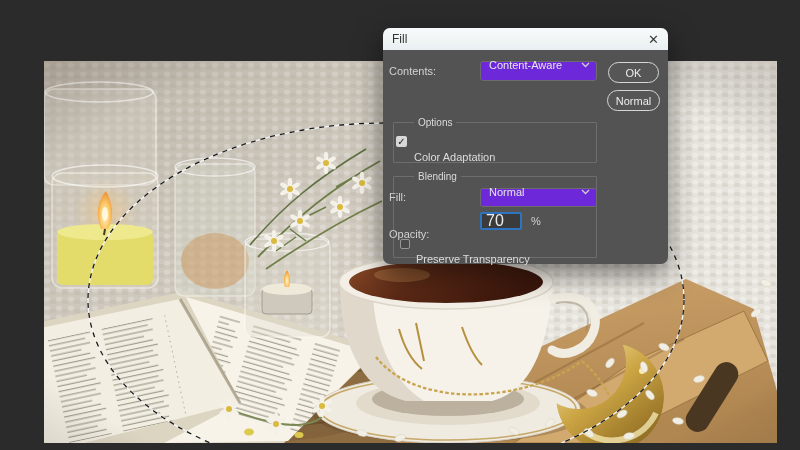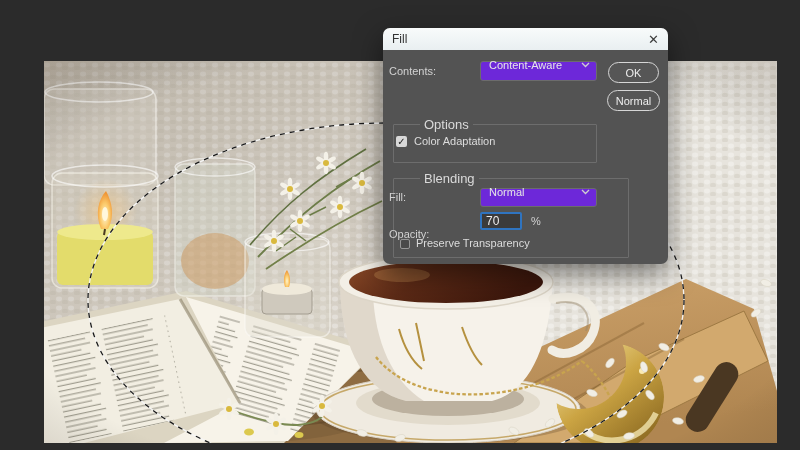--- a/index.html
+++ b/index.html
@@ -15,27 +15,27 @@
   .titlebar{position:absolute;left:0;top:0;right:0;height:22px;background:linear-gradient(#f8fbfb,#e9eff1);
             border-radius:7px 7px 0 0;display:flex;align-items:center;justify-content:space-between;
             padding:0 9px;box-sizing:border-box;color:#333;font-size:12px;}
   .close-x{color:#3c3c3c;font-size:13px;line-height:13px;cursor:default;}
   .lbl{position:absolute;text-align:left;color:#d2d2d2;}
   .dropdown{position:absolute;background:#6d28d9;border:1px solid #6c6c6c;border-radius:3px;color:#e6e6e6;
             display:flex;align-items:center;justify-content:space-between;padding:0 6px 12px 8px;box-sizing:border-box;}
   .pillbtn{position:absolute;border:1.5px solid #d6d6d6;border-radius:11px;background:#565656;color:#ededed;
            display:flex;align-items:center;justify-content:center;box-sizing:border-box;}
   fieldset{position:absolute;margin:0;padding:0;border:1px solid #6d6d6d;border-radius:1px;box-sizing:border-box;}
-  legend{font-size:13px;color:#dadada;margin-left:26px;padding:0 4px;}
+  legend{font-size:10px;color:#dadada;margin-left:20px;padding:0 4px;}
   .cb{position:absolute;width:11px;height:11px;border-radius:2px;box-sizing:border-box;}
   .cb.checked{background:#d8d8d8;color:#1d1d1d;font-size:10px;font-weight:bold;line-height:11px;text-align:center;}
   .cb.unchecked{background:#4a4a4a;border:1px solid #979797;}
-  .cb-label{position:absolute;color:#dcdcdc;}
+  .cb-label{position:absolute;color:#dcdcdc;margin-top:16px;}
   .opacity-input{position:absolute;left:97px;top:184px;width:42px;height:18px;background:#3b3b3b;
-                 border:2px solid #2f74c0;border-radius:2px;color:#ececec;font-size:12px;padding:0 4px;
+                 border:2px solid #2f74c0;border-radius:2px;color:#ececec;font-size:16px;padding:0 4px;
                  box-sizing:border-box;font-family:"Liberation Sans",sans-serif;}
   .chev{flex:0 0 auto;}
 </style>
 </head>
 <body>
 
 <div class="stage">
 
   <div class="photo">
     <svg width="733" height="382" viewBox="0 0 733 382">
@@ -269,21 +269,21 @@
     <div class="pillbtn" style="left:224px;top:62px;width:53px;height:21px;">Normal</div>
 
     <fieldset style="left:10px;top:89px;width:204px;height:46px;">
       <legend>Options</legend>
     </fieldset>
     <div class="cb checked" style="left:13px;top:108px;">
       <span>✓</span>
     </div>
     <div class="cb-label" style="left:31px;top:107px;">Color Adaptation</div>
 
-    <fieldset style="left:10px;top:143px;width:236px;height:87px;">
+    <fieldset style="left:10px;top:143px;width:204px;height:87px;">
       <legend>Blending</legend>
     </fieldset>
     <div class="lbl" style="left:6px;top:163px;width:84px;">Fill:</div>
     <div class="dropdown" style="left:97px;top:160px;width:117px;height:19px;gap:11px;">
       <span>Normal</span>
       <svg class="chev" width="9" height="6" viewBox="0 0 9 6">
         <polyline points="1,1 4.5,4.5 8,1" fill="none" stroke="#cfcfcf" stroke-width="1.3"></polyline>
       </svg>
     </div>
     <div class="lbl" style="left:6px;top:200px;width:84px;">Opacity:</div>

